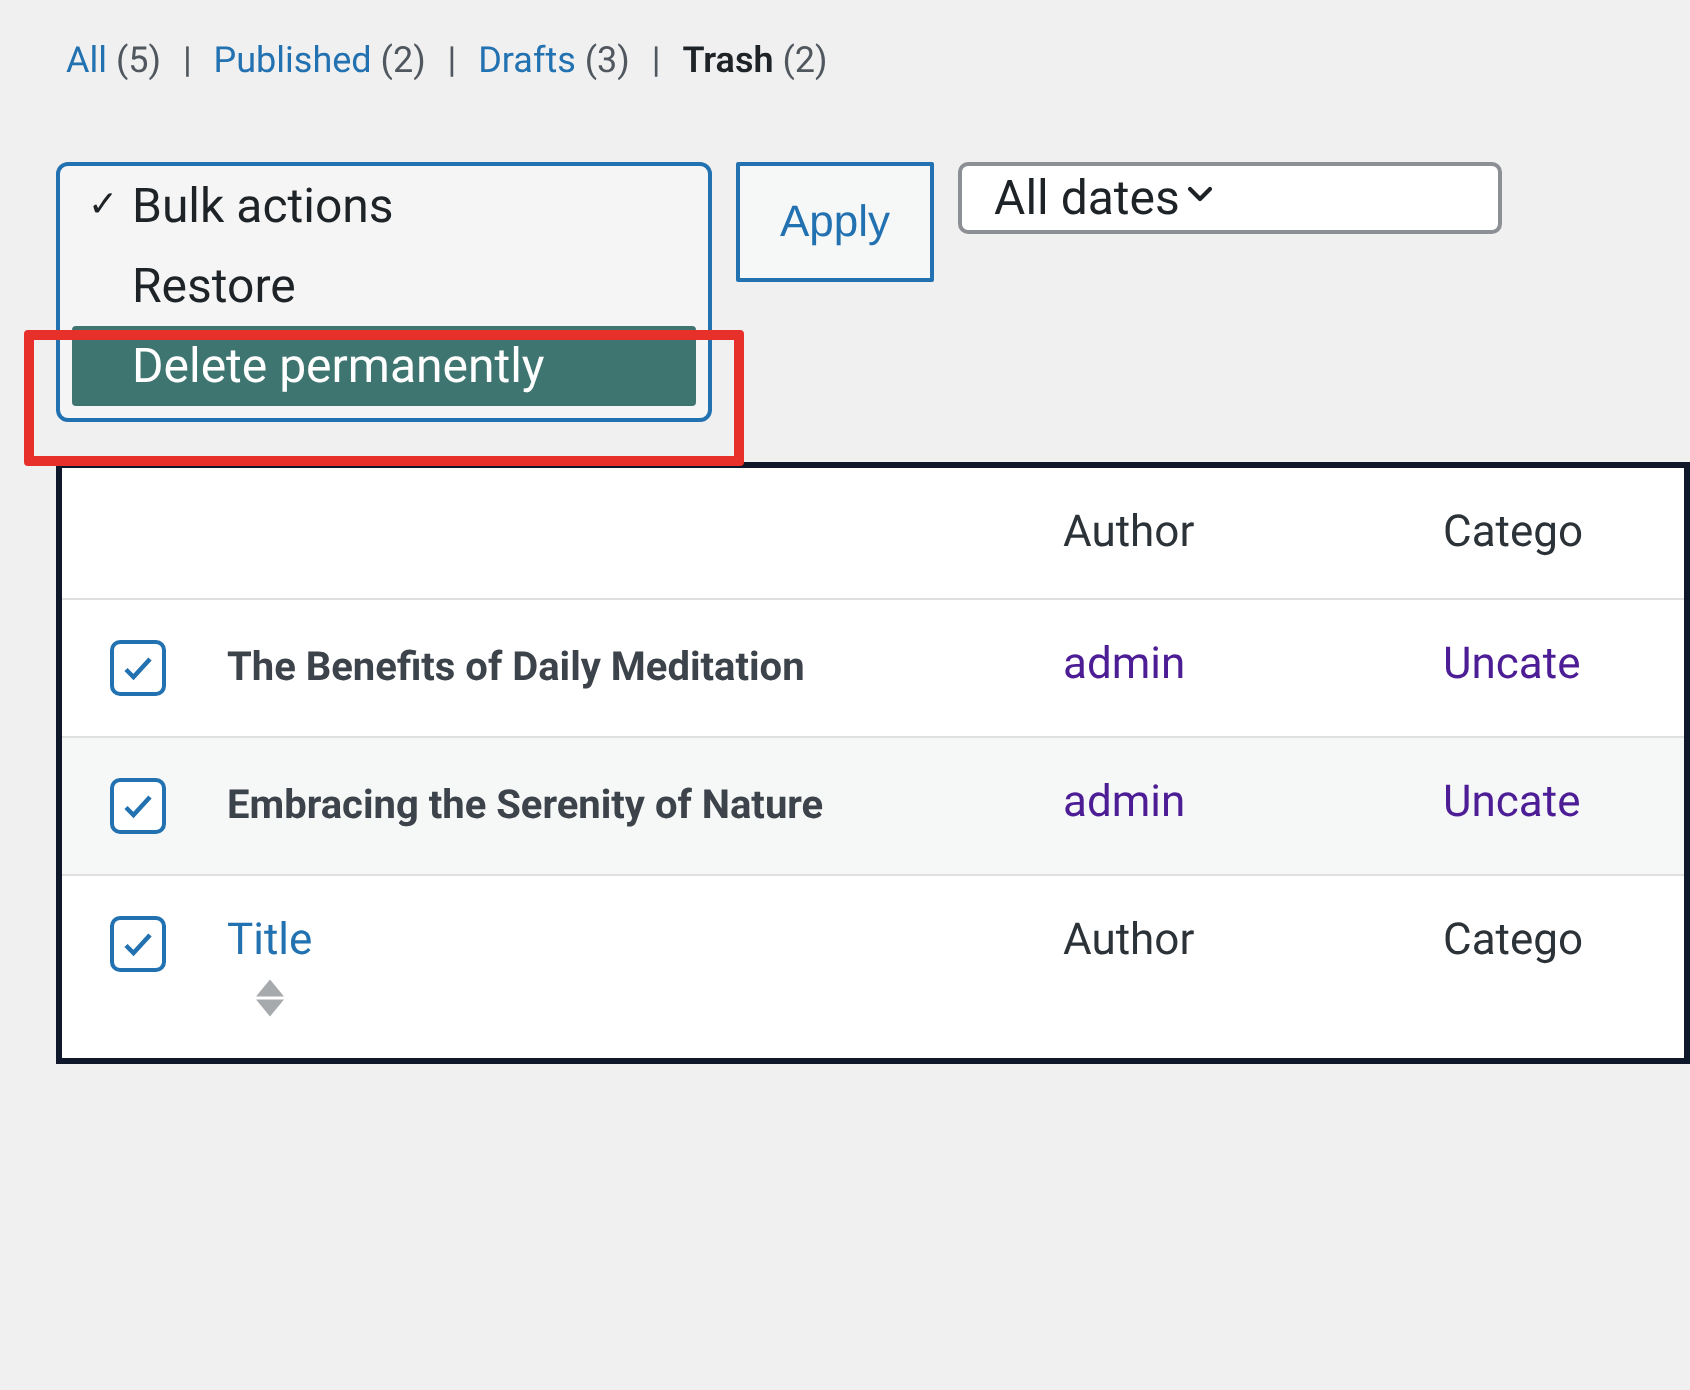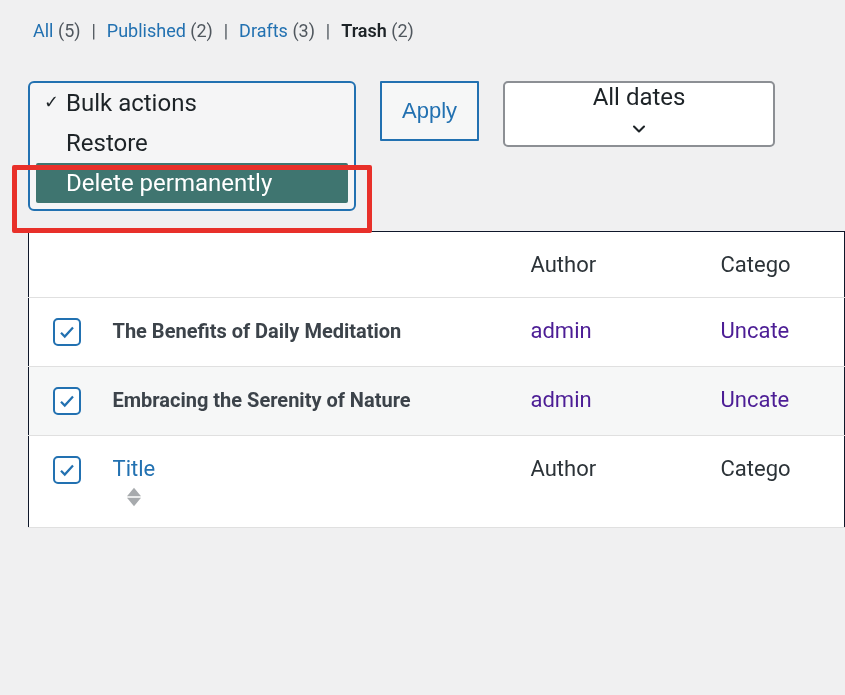--- a/index.html
+++ b/index.html
@@ -21,21 +21,21 @@
     padding-left: 5px;
   }
   .filter-links a { color: #2271b1; text-decoration: none; cursor: pointer; }
   .filter-links .current { color: #1d2327; font-weight: 600; }
   .filter-links .sep { color: #50575e; margin: 0 2px; }
   .filter-links .cnt { color: #50575e; }
 
   .tablenav {
     display: flex;
     align-items: flex-start;
-    gap: 24px;
+    gap: 12px;
     margin-bottom: 0;
     position: relative;
     padding-left: 0;
   }
   .select-wrap {
     position: relative;
     width: 328px;
   }
   .select-open {
     width: 328px;
@@ -79,41 +79,39 @@
     height: 60px;
     padding: 0 20px;
     border: 2px solid #2271b1;
     background: #f6f7f7;
     color: #2271b1;
     font-size: 22px;
     border-radius: 1px;
     cursor: pointer;
   }
   .date-select {
-    height: 66px;
+    height: 36px;
     width: 272px;
     border: 2px solid #8c8f94;
     border-radius: 5px;
     background: #fff;
     display: flex;
     align-items: center;
-    justify-content: space-between;
     padding: 0 16px;
     font-size: 24px;
     cursor: pointer;
-    flex-direction: column;
   }
   .chev svg { width: 20px; height: 20px; }
 
   table.posts {
     width: 100%;
     border-collapse: collapse;
     background: #fff;
     margin-top: 20px;
-    border: 1px solid #0f172a;
+    border: 3px solid #0f172a;
     table-layout: fixed;
   }
   table.posts th, table.posts td {
     text-align: left;
     padding: 20px 14px;
     vertical-align: top;
     border-bottom: 1px solid #e0e0e0;
   }
   table.posts th {
     font-size: 22px;

